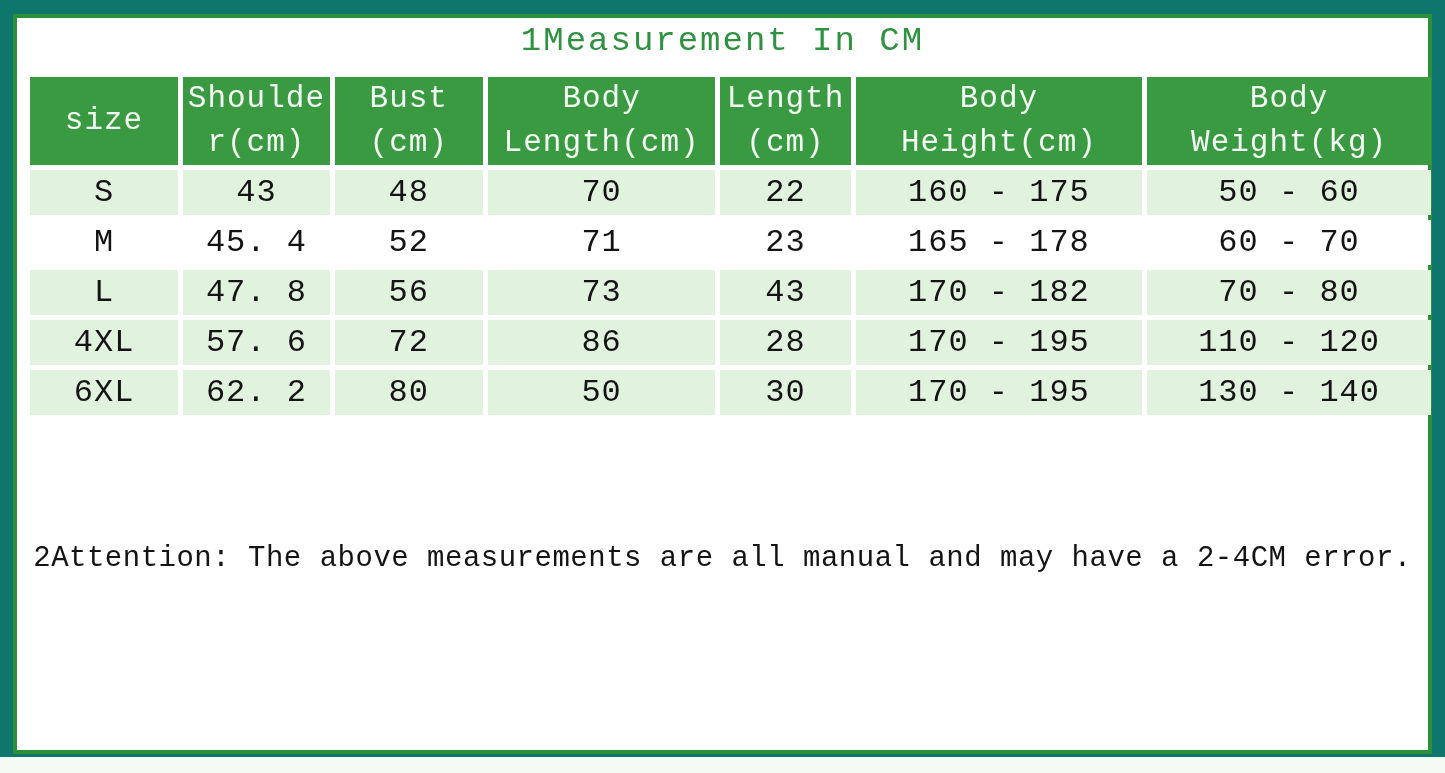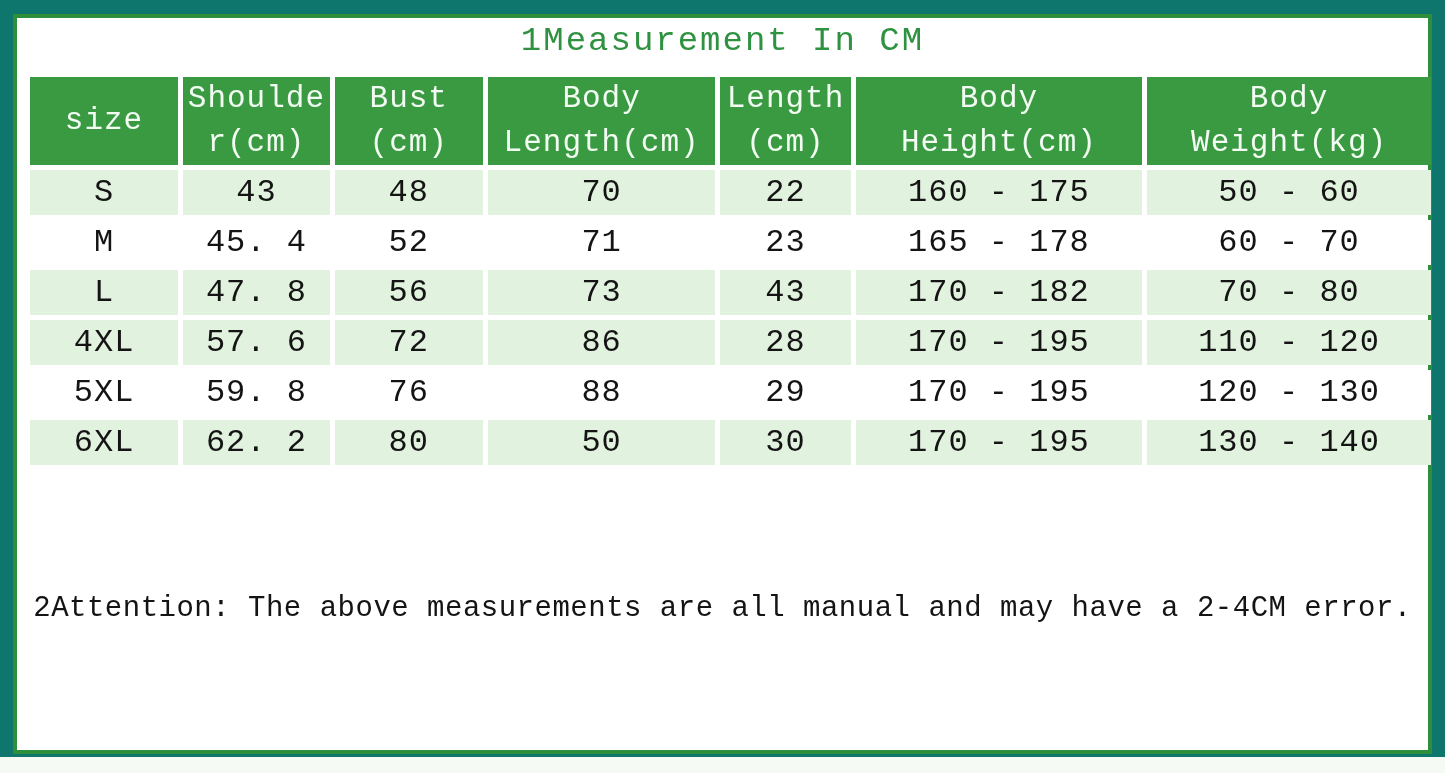--- a/index.html
+++ b/index.html
@@ -154,29 +154,20 @@
         </tr>
         <tr class="stripe">
           <td>4XL</td>
           <td>57. 6</td>
           <td>72</td>
           <td>86</td>
           <td>28</td>
           <td>170 - 195</td>
           <td>110 - 120</td>
         </tr>
-        <tr class="plain">
-          <td>5XL</td>
-          <td>59. 8</td>
-          <td>76</td>
-          <td>88</td>
-          <td>29</td>
-          <td>170 - 195</td>
-          <td>120 - 130</td>
-        </tr>
         <tr class="stripe">
           <td>6XL</td>
           <td>62. 2</td>
           <td>80</td>
           <td>50</td>
           <td>30</td>
           <td>170 - 195</td>
           <td>130 - 140</td>
         </tr>
       </tbody>

